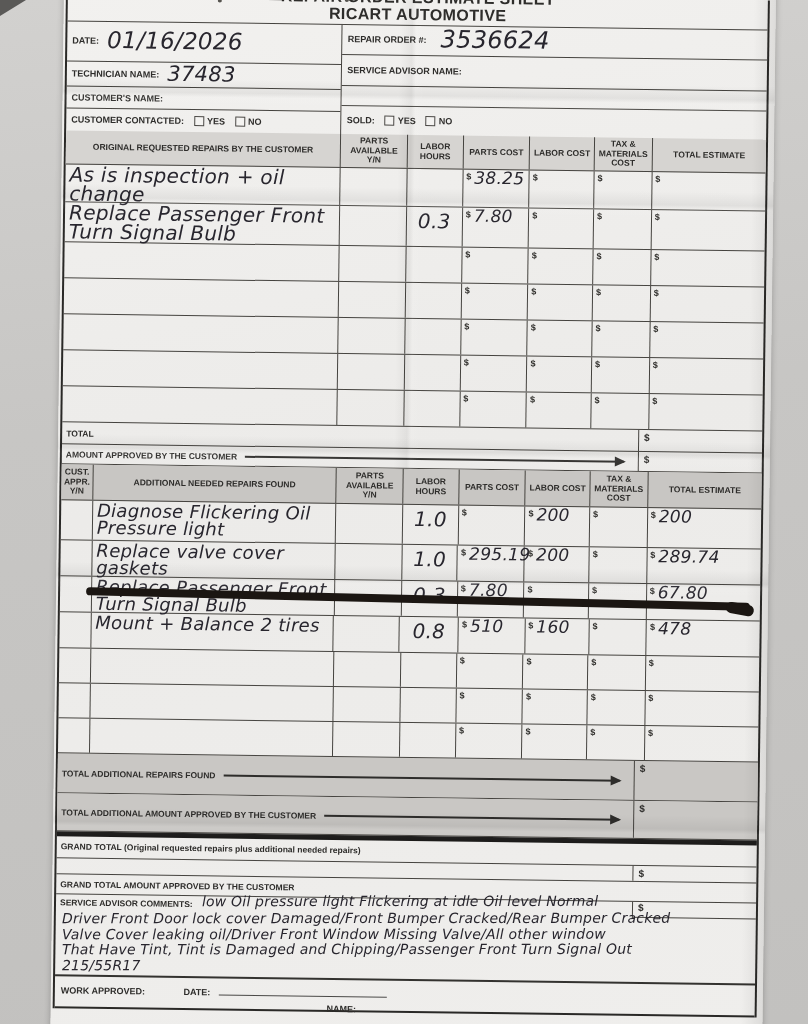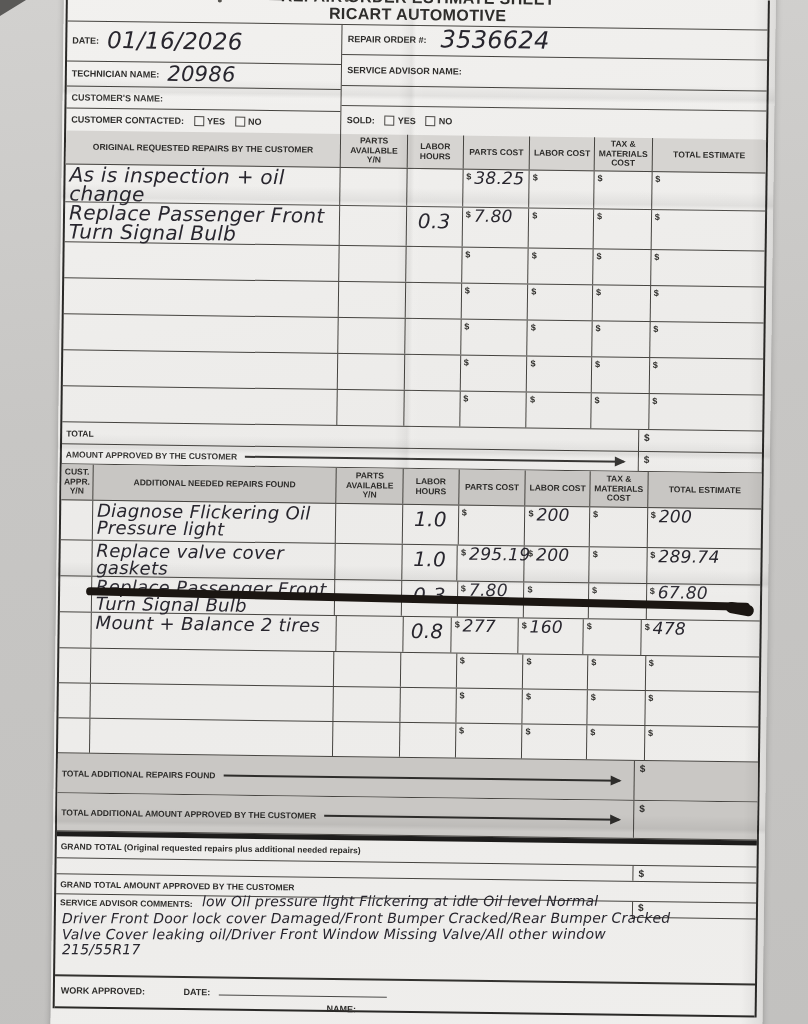--- a/index.html
+++ b/index.html
@@ -127,21 +127,21 @@
       </div>
 
       <div class="info">
         <div class="info-left">
           <div class="irow" style="height:40px">
             <span class="lbl">DATE:</span>
             <span class="hw hw-big" style="font-size:23px">01/16/2026</span>
           </div>
           <div class="irow" style="height:26px">
             <span class="lbl">TECHNICIAN NAME:</span>
-            <span class="hw hw-big">20986</span>
+            <span class="hw hw-big">37483</span>
           </div>
           <div class="irow" style="height:22px">
             <span class="lbl">CUSTOMER'S NAME:</span>
           </div>
           <div class="irow noborder" style="height:22px">
             <span class="lbl">CUSTOMER CONTACTED:</span>
             <span class="cb"></span>
             <span class="cblbl">YES</span>
             <span class="cb"></span>
             <span class="cblbl">NO</span>
@@ -401,26 +401,26 @@
               <span class="hw val">67.80</span>
             </div>
             <div class="strike"></div>
           </div>
           <div class="trow" style="height: 36px;">
             <div class="cell" style="width: 32px;"></div>
             <div class="cell descc" style="width: 245px;">
               <span class="hw val">Mount + Balance 2 tires</span>
             </div>
             <div class="cell" style="width: 67px;"></div>
-            <div class="cell hours-cell" style="width: 48px;">
+            <div class="cell hours-cell" style="width: 60px;">
               <span class="hw val">0.8</span>
             </div>
             <div class="cell money" style="width: 67px;">
               <span class="dollar">$</span>
-              <span class="hw val">277</span>
+              <span class="hw val">510</span>
             </div>
             <div class="cell money" style="width: 65px;">
               <span class="dollar">$</span>
               <span class="hw val">160</span>
             </div>
             <div class="cell money" style="width: 58px;">
               <span class="dollar">$</span>
             </div>
             <div class="cell money last" style="width: 114px;">
               <span class="dollar">$</span>
@@ -504,20 +504,21 @@
 
       <div class="commentsrow">
         <div class="flexlbl">SERVICE ADVISOR COMMENTS:</div>
         <div class="totcell"><span>$</span></div>
       </div>
       <div class="comments">
         <div class="comments-inner" id="commentsArea">
             <div class="cline cline-first">low Oil pressure light Flickering at idle Oil level Normal</div>
             <div class="cline">Driver Front Door lock cover Damaged/Front Bumper Cracked/Rear Bumper Cracked</div>
             <div class="cline">Valve Cover leaking oil/Driver Front Window Missing Valve/All other window</div>
+            <div class="cline">That Have Tint, Tint is Damaged and Chipping/Passenger Front Turn Signal Out</div>
             <div class="cline">215/55R17</div>
           </div>
       </div>
 
       <div class="workrow">
         <span class="wa-lbl">WORK APPROVED:</span>
         <span>DATE:</span>
         <span class="date-underline"></span>
         <span class="time-lbl">NAME:</span>
       </div>

